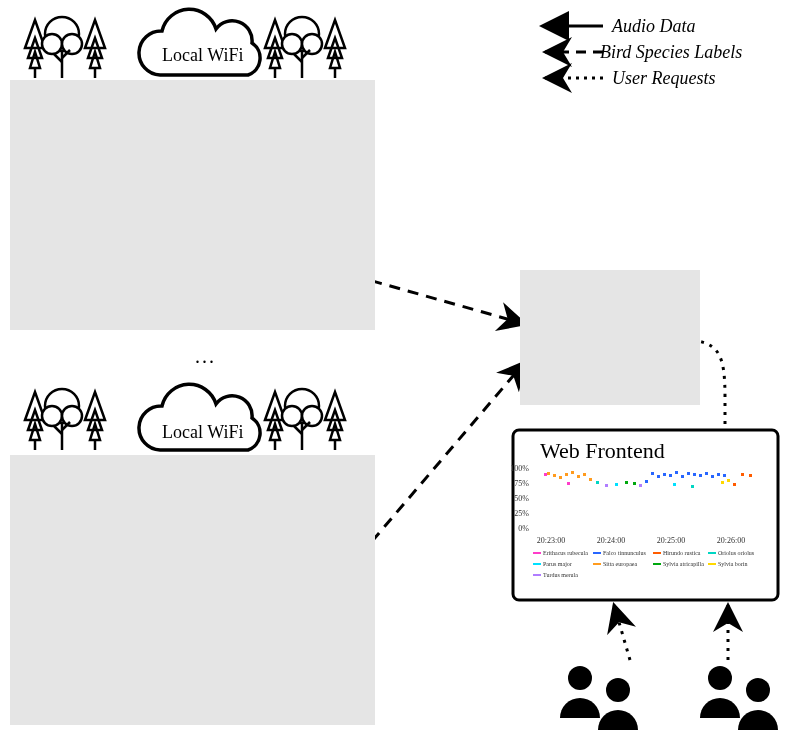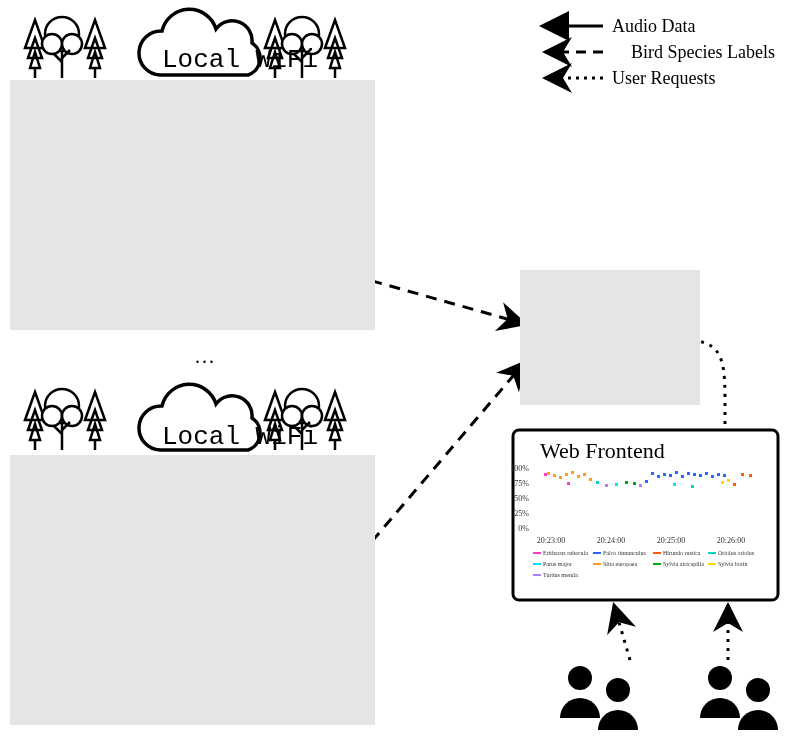--- a/index.html
+++ b/index.html
@@ -15,38 +15,38 @@
   svg { position: absolute; top: 0; left: 0; }
   .pod {
     position: absolute;
     background: #e5e5e5;
     z-index: 1;
   }
   .cloud-label, .frontend-title, .legend-text, .ellipsis {
     position: absolute;
     z-index: 10;
   }
-  .cloud-label { font-size: 26px; font-family: Liberation Mono, monospace; }
+  .cloud-label { font-size: 18px; }
   .ellipsis { font-size: 20px; letter-spacing: 2px; z-index: 5;}
   .frontend-title { font-size: 22px; }
-  .legend-text { font-size: 18px; }
+  .legend-text { font-size: 18px; font-style: italic; }
   .chart-tick { font-size: 8px; fill: #333; }
   .chart-legend { font-size: 6px; fill: #333; }
 </style>
 </head>
 <body>
 
 <div class="pod" style="left:10px; top:80px; width:365px; height:250px;"></div>
 <div class="pod" style="left:10px; top:455px; width:365px; height:270px;"></div>
 <div class="pod" style="left:520px; top:270px; width:180px; height:135px;"></div>
 
 <div class="ellipsis" style="left:195px; top:345px;">...</div>
 
 <div class="legend-text" style="left:612px; top:16px;">Audio Data</div>
-<div class="legend-text" style="left:631px; top:42px;">Bird Species Labels</div>
+<div class="legend-text" style="left:600px; top:42px;">Bird Species Labels</div>
 <div class="legend-text" style="left:612px; top:68px;">User Requests</div>
 
 <div class="cloud-label" style="left:162px; top:45px;">Local WiFi</div>
 <div class="cloud-label" style="left:162px; top:422px;">Local WiFi</div>
 
 <div class="frontend-title" style="left:540px; top:438px;">Web Frontend</div>
 
 <svg width="805" height="750">
 <defs>
   <marker id="arrow" markerWidth="10" markerHeight="10" refX="8" refY="5" orient="auto">

